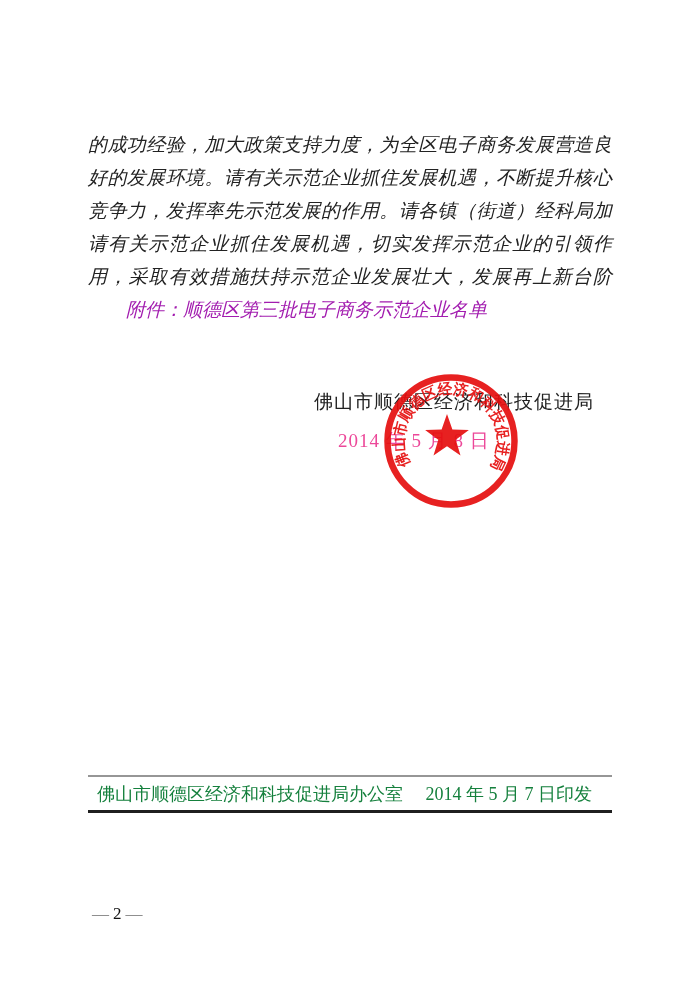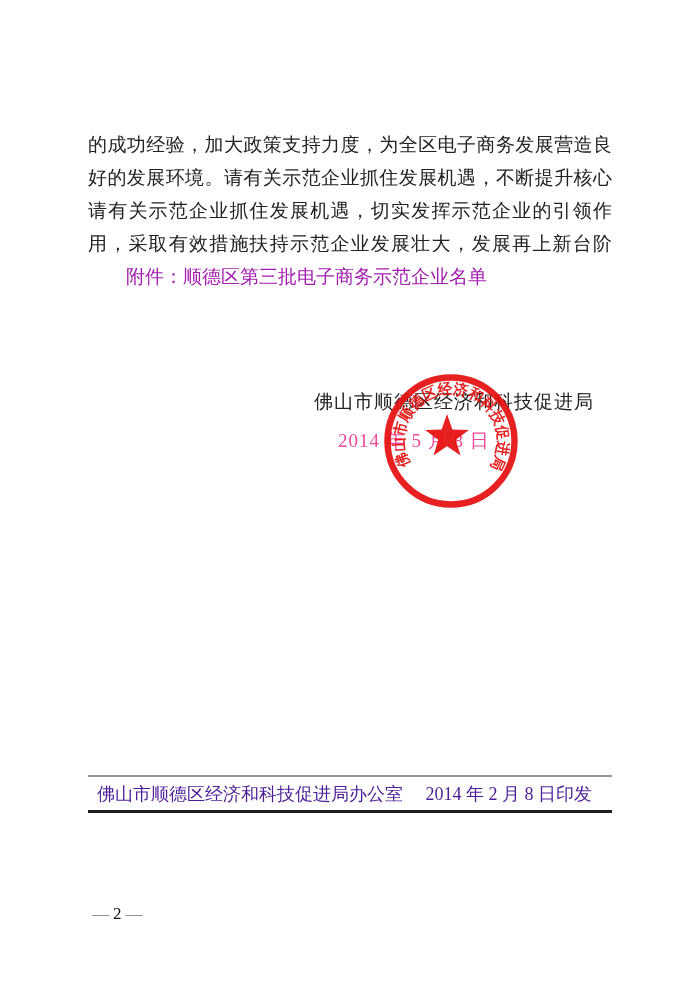--- a/index.html
+++ b/index.html
@@ -6,21 +6,21 @@
   .page {
     position:relative;
     width:700px; height:990px;
     background:#ffffff;
     font-family:"Liberation Serif","DejaVu Serif",serif;
     color:#1b1b1b;
     overflow:hidden;
   }
   .body-text {
     position:absolute;
-    left:88px; top:128px; width:524px;
+    left:88px; top:128px; width:524px;font-style:italic;
   }
   .body-line {
     font-size:19px;
     line-height:33px;
     height:33px;
     text-align:justify;
     text-align-last:justify;
     color:#222;
   }
   .body-line.left {
@@ -72,21 +72,21 @@
     background:#1f1f1f;
   }
   .footer-row {
     position:absolute;
     left:88px; top:782px;
     width:524px;
     display:flex;
     justify-content:space-between;
     align-items:center;
     font-size:18px;
-    color:#4c1d95;
+    color:#15803d;
     box-sizing:border-box;
     padding-left:9px;
     padding-right:20px;
   }
   .footer-issuer { white-space:nowrap; }
   .footer-date { white-space:nowrap; }
   .page-number {
     position:absolute;
     left:92px; top:904px;
     font-size:17px;
@@ -101,41 +101,42 @@
   }
 </style>
 </head>
 <body>
 
 <div class="page">
 
   <div class="body-text">
     <div class="body-line">的成功经验，加大政策支持力度，为全区电子商务发展营造良</div>
     <div class="body-line">好的发展环境。请有关示范企业抓住发展机遇，不断提升核心</div>
+    <div class="body-line">竞争力，发挥率先示范发展的作用。请各镇（街道）经科局加</div>
     <div class="body-line">请有关示范企业抓住发展机遇，切实发挥示范企业的引领作</div>
     <div class="body-line">用，采取有效措施扶持示范企业发展壮大，发展再上新台阶</div>
     <div class="attachment-line">附件：顺德区第三批电子商务示范企业名单</div>
   </div>
 
   <div class="sig-org">佛山市顺德区经济和科技促进局</div>
   <div class="sig-date">2014 年 5 月 8 日</div>
 
   <svg class="seal" viewBox="0 0 144 144" xmlns="http://www.w3.org/2000/svg">
     <circle cx="72" cy="72" r="63.5" fill="none" stroke-width="6.5" stroke="#e60f0f"></circle>
     <polygon points="68,45 73.4,60.6 89.9,60.9 76.8,70.8 81.5,86.6 68,77.2 54.5,86.6 59.3,70.8 46.1,60.9 62.6,60.6" fill="#e60f0f"></polygon>
     <path id="seal-text-arc" d="M 31.3 95.5 A 47 47 0 1 1 112.7 95.5" fill="none"></path>
     <text class="seal-curved-text" font-size="15" fill="#e60f0f">
       <textPath href="#seal-text-arc" startOffset="0" textLength="200" lengthAdjust="spacingAndGlyphs">佛山市顺德区经济和科技促进局</textPath>
     </text>
   </svg>
 
   <div class="rule-thin"></div>
   <div class="footer-row">
     <span class="footer-issuer">佛山市顺德区经济和科技促进局办公室</span>
-    <span class="footer-date">2014 年 2 月 8 日印发</span>
+    <span class="footer-date">2014 年 5 月 7 日印发</span>
   </div>
   <div class="rule-thick"></div>
 
   <div class="page-number">
     <span class="dash">—</span><span class="num">2</span><span class="dash">—</span>
   </div>
 
 </div>
 
 </body></html>

